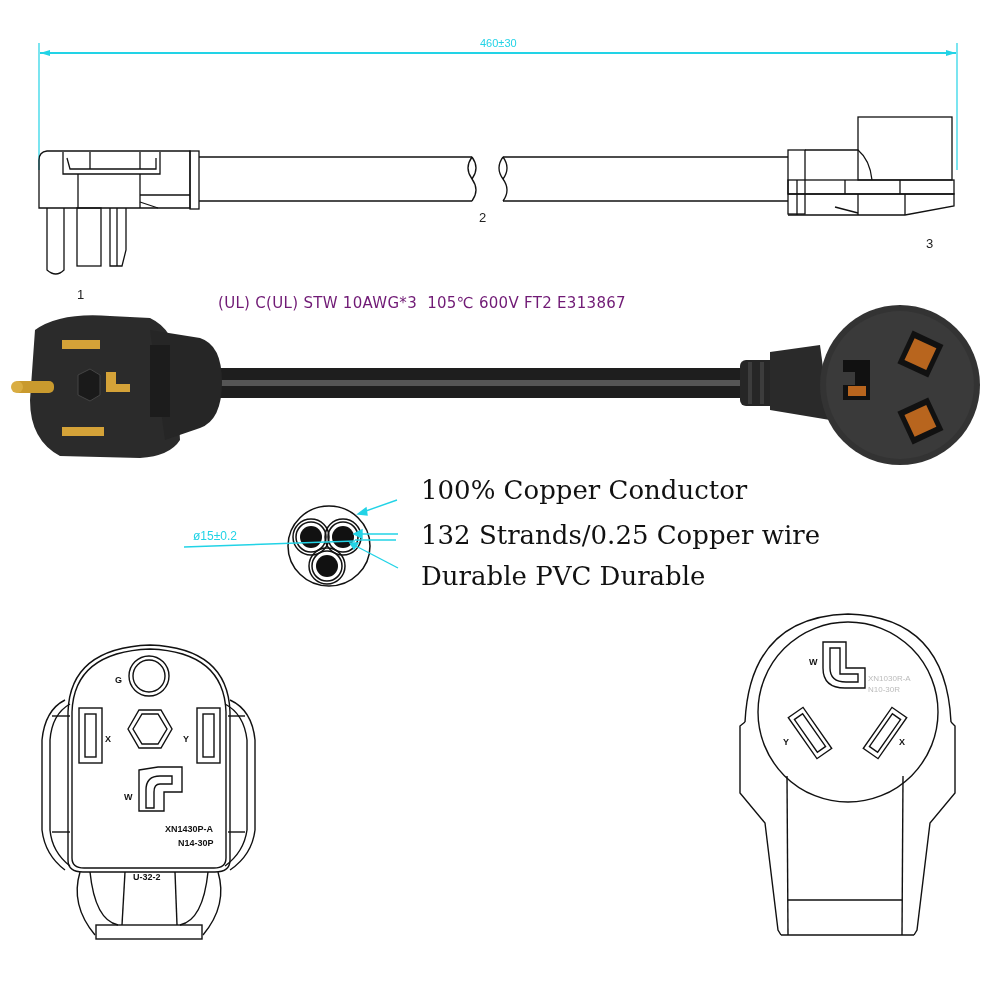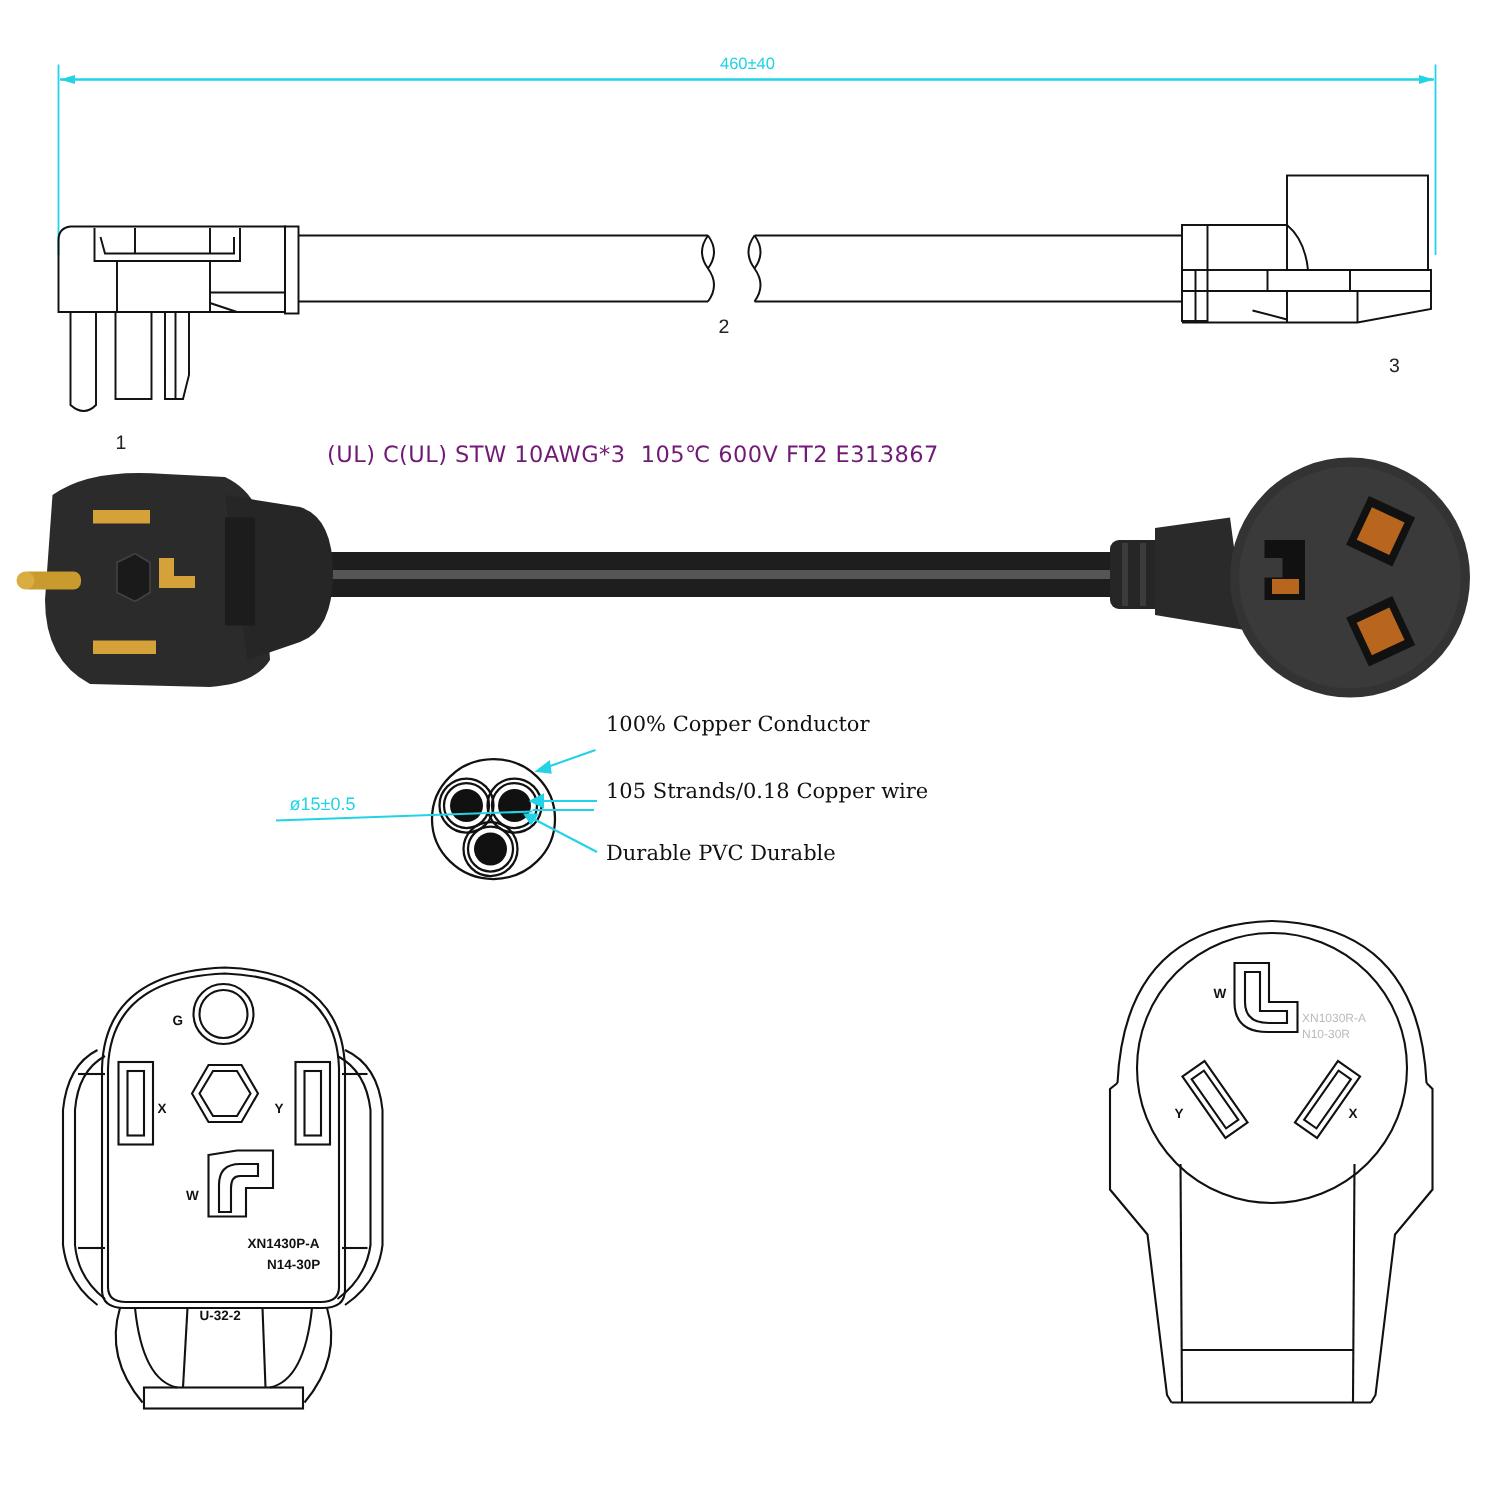--- a/index.html
+++ b/index.html
@@ -1,36 +1,36 @@
 <!DOCTYPE html>
 <html><head>
 <meta charset="utf-8">
 <style>
   html, body { margin: 0; padding: 0; background: #ffffff; }
   body { width: 1000px; height: 1000px; position: relative; overflow: hidden; font-family: "DejaVu Sans", sans-serif; }
   svg { position: absolute; left: 0; top: 0; }
   .dim-label { position: absolute; color: #22d3e6; font-family: "Liberation Sans", sans-serif; font-size: 11px; }
   .part-num { position: absolute; color: #222; font-family: "Liberation Sans", sans-serif; font-size: 13px; }
   .spec-line { position: absolute; left: 218px; top: 294px; color: #701a75; font-family: "DejaVu Sans", sans-serif; font-size: 15px; letter-spacing: 0.3px; white-space: pre; }
-  .callout { position: absolute; color: #111; font-family: "DejaVu Serif", serif; font-size: 14px; white-space: pre; }
+  .callout { position: absolute; color: #111; font-family: "DejaVu Serif", serif; font-size: 26px; white-space: pre; margin-left: 17px; }
   .pin-label { font-family: "Liberation Sans", sans-serif; font-weight: bold; font-size: 9px; fill: #111; }
   .model-text { font-family: "Liberation Sans", sans-serif; font-weight: bold; font-size: 9px; fill: #111; }
   .model-text-light { font-family: "Liberation Sans", sans-serif; font-size: 8px; fill: #bbb; }
 </style>
 </head>
 <body>
 
 <svg width="1000" height="1000">
   <line x1="39" y1="43" x2="39" y2="170" stroke="#22d3e6" stroke-width="1.2"></line>
   <line x1="957" y1="43" x2="957" y2="170" stroke="#22d3e6" stroke-width="1.2"></line>
   <line x1="40" y1="53" x2="956" y2="53" stroke="#22d3e6" stroke-width="1.8"></line>
   <polygon points="40,53 50,50 50,56" fill="#22d3e6"></polygon>
   <polygon points="956,53 946,50 946,56" fill="#22d3e6"></polygon>
 </svg>
-<div class="dim-label" style="left:480px; top:37px;">460±40</div>
+<div class="dim-label" style="left:480px; top:37px;">460±30</div>
 
 <svg width="1000" height="1000">
   <g fill="none" stroke="#111" stroke-width="1.3">
 
     <path d="M39,160 Q39,152 47,151 L190,151 L190,208 L39,208 Z"></path>
     <path d="M63,152 L63,174 L160,174 L160,152"></path>
     <path d="M67,158 L70,169 L156,169 L156,158"></path>
     <line x1="90" y1="152" x2="90" y2="169"></line>
     <line x1="140" y1="152" x2="140" y2="169"></line>
     <line x1="78" y1="174" x2="78" y2="208"></line>
@@ -134,23 +134,23 @@
     <line x1="184" y1="547" x2="355" y2="541"></line>
     <line x1="363" y1="512" x2="397" y2="500"></line>
     <polygon points="358,514 366,508 367,515"></polygon>
     <line x1="358" y1="534" x2="398" y2="534"></line>
     <polygon points="354,534 362,530 362,538"></polygon>
     <line x1="355" y1="540" x2="396" y2="540"></line>
     <line x1="352" y1="544" x2="398" y2="568"></line>
     <polygon points="350,543 358,543 354,549"></polygon>
   </g>
 </svg>
-<div class="dim-label" style="left:193px; top:529px; font-size:12px;">ø15±0.5</div>
+<div class="dim-label" style="left:193px; top:529px; font-size:12px;">ø15±0.2</div>
 <div class="callout" style="left:404px; top:475px;">100% Copper Conductor</div>
-<div class="callout" style="left:404px; top:520px;">105 Strands/0.18 Copper wire</div>
+<div class="callout" style="left:404px; top:520px;">132 Strands/0.25 Copper wire</div>
 <div class="callout" style="left:404px; top:561px;">Durable PVC Durable</div>
 
 <svg width="1000" height="1000">
   <g fill="none" stroke="#111" stroke-width="1.4">
 
     <path d="M65,700 Q45,710 42,740 L42,830 Q45,855 65,870"></path>
     <path d="M70,704 Q52,714 50,740 L50,830 Q52,852 70,866"></path>
     <line x1="52" y1="716" x2="70" y2="716"></line>
     <line x1="52" y1="832" x2="70" y2="832"></line>
     <path d="M230,700 Q252,710 255,740 L255,830 Q252,855 230,870"></path>

